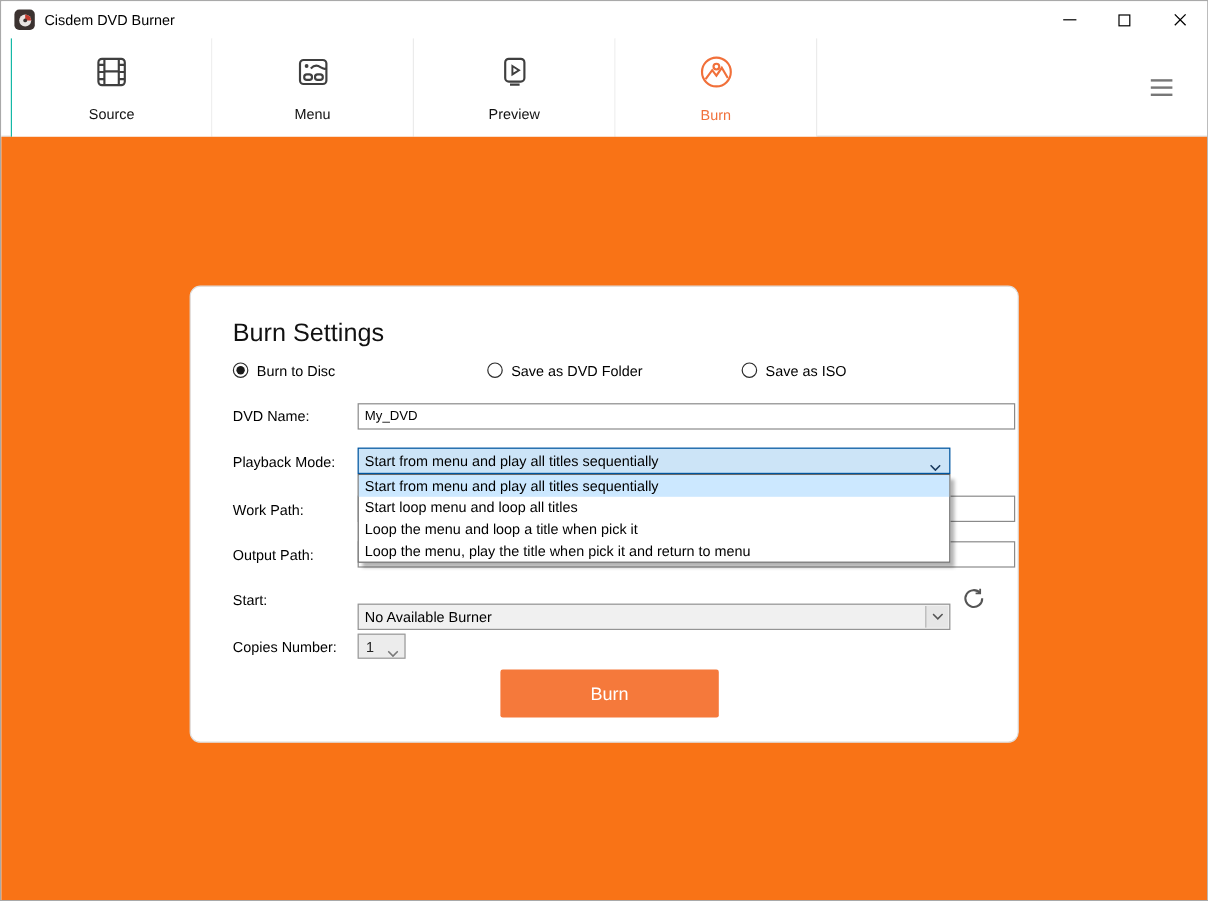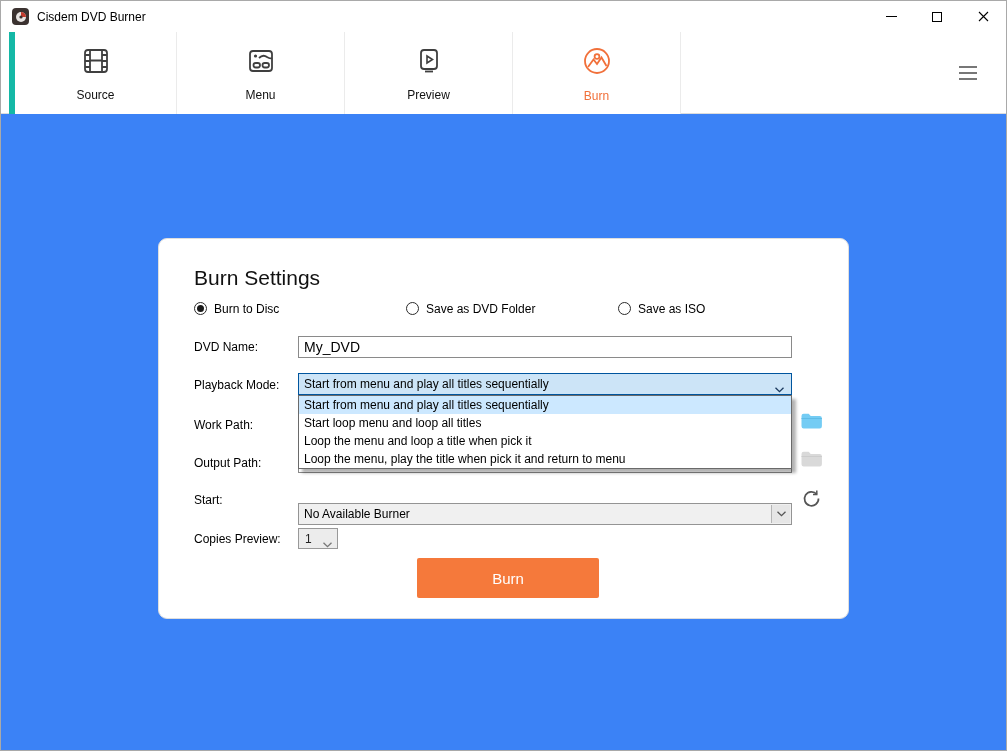--- a/index.html
+++ b/index.html
@@ -17,47 +17,47 @@
   .win-controls { position:absolute; right:0; top:0; height:31px; display:flex; }
   .win-btn { width:46px; height:31px; display:flex; align-items:center; justify-content:center; cursor:default; }
   .glyph-min { width:11px; height:1px; background:#000; }
   .glyph-max { width:10px; height:10px; border:1px solid #000; }
 
   
   .toolbar { position:relative; height:82px; background:#fff; border-bottom:1px solid #dcdcdc; }
   .tabs { position:absolute; left:8px; top:0; display:flex; height:82px; }
   .tab { width:168px; height:82px; border-right:1px solid #ebebeb; display:flex; flex-direction:column;
          align-items:center; justify-content:center; gap:7px; cursor:pointer; background:#fff; }
-  .tab:first-child { border-left:6px solid #14b8a6; }
+  .tab:first-child { border-left:1px solid #14b8a6; }
   .tab .lbl { font-size:12px; color:#111; }
   .tab.active .lbl { color:#f1703a; }
   .hamburger { position:absolute; right:29px; top:34px; width:18px; height:14px; display:flex;
                flex-direction:column; justify-content:space-between; cursor:pointer; }
   .hamburger span { display:block; height:2px; background:#777; }
 
   
-  .content { position:relative; height:636px; background:#3b82f6; }
+  .content { position:relative; height:636px; background:#f97316; }
 
   .panel { position:absolute; left:157px; top:124px; width:691px; height:381px; background:#fff;
            border:1px solid #dedede; border-radius:9px; }
 
   .panel-title { position:absolute; left:35px; top:27px; font-size:21px; color:#111; }
 
   .radio-row { position:absolute; top:63px; left:0; width:100%; height:16px; }
   .radio { position:absolute; display:flex; align-items:flex-start; gap:7px; cursor:pointer; }
   .radio .circle { width:13px; height:13px; border:1px solid #2b2b2b; border-radius:50%;
                    display:flex; align-items:center; justify-content:center; background:#fff; }
   .radio .circle .dot { width:7px; height:7px; border-radius:50%; background:transparent; }
   .radio.checked .circle .dot { background:#1a1a1a; }
   .radio .rlbl { font-size:12px; color:#000; }
 
   .flabel { position:absolute; left:35px; font-size:12px; color:#000; }
 
-  .textbox { position:absolute; left:139px; width:494px; height:22px; border:1px solid #8a8a8a;
-             background:#fff; font-family:"Liberation Sans",sans-serif; font-size:14px; color:#000;
+  .textbox { position:absolute; left:139px; width:548px; height:22px; border:1px solid #8a8a8a;
+             background:#fff; font-family:"Liberation Sans",sans-serif; font-size:11px; color:#000;
              padding:0 5px; outline:none; }
 
   
   .combo-open { position:absolute; left:139px; top:134px; width:494px; height:22px;
                 background:#cce4f7; border:1px solid #00559e; display:flex; align-items:center;
                 padding-left:5px; font-size:12px; color:#000; cursor:pointer; z-index:6; }
   .combo-open .chev { position:absolute; right:7px; top:8px; }
 
   .droplist { position:absolute; left:139px; top:156px; width:494px; background:#fff;
               border:1px solid #6a6a6a; z-index:5; box-shadow:4px 4px 3px rgba(0,0,0,0.30); }
@@ -236,21 +236,21 @@
             </svg>
         </span>
       </div>
       <button class="icon-btn" style="left:643px; top:250px">
         <svg width="19" height="19" viewBox="0 0 19 19" fill="none" stroke="#555" stroke-width="1.7">
           <path d="M14.8 5.2 A7 7 0 1 0 16.5 9.5"></path>
           <path d="M14.8 1.6 V5.4 H11" stroke-width="1.5"></path>
         </svg>
       </button>
 
-      <div class="flabel" style="top:293px">Copies Preview:</div>
+      <div class="flabel" style="top:293px">Copies Number:</div>
       <div class="combo-small" style="top:289px">
         <span>1</span>
         <span class="chev">
           <svg width="9" height="6" viewBox="0 0 9 6" fill="none" stroke="#777" stroke-width="1.3">
               <path d="M0.5 0.7 L4.5 4.7 L8.5 0.7"></path>
             </svg>
         </span>
       </div>
 
       <button class="burn-btn">Burn</button>

